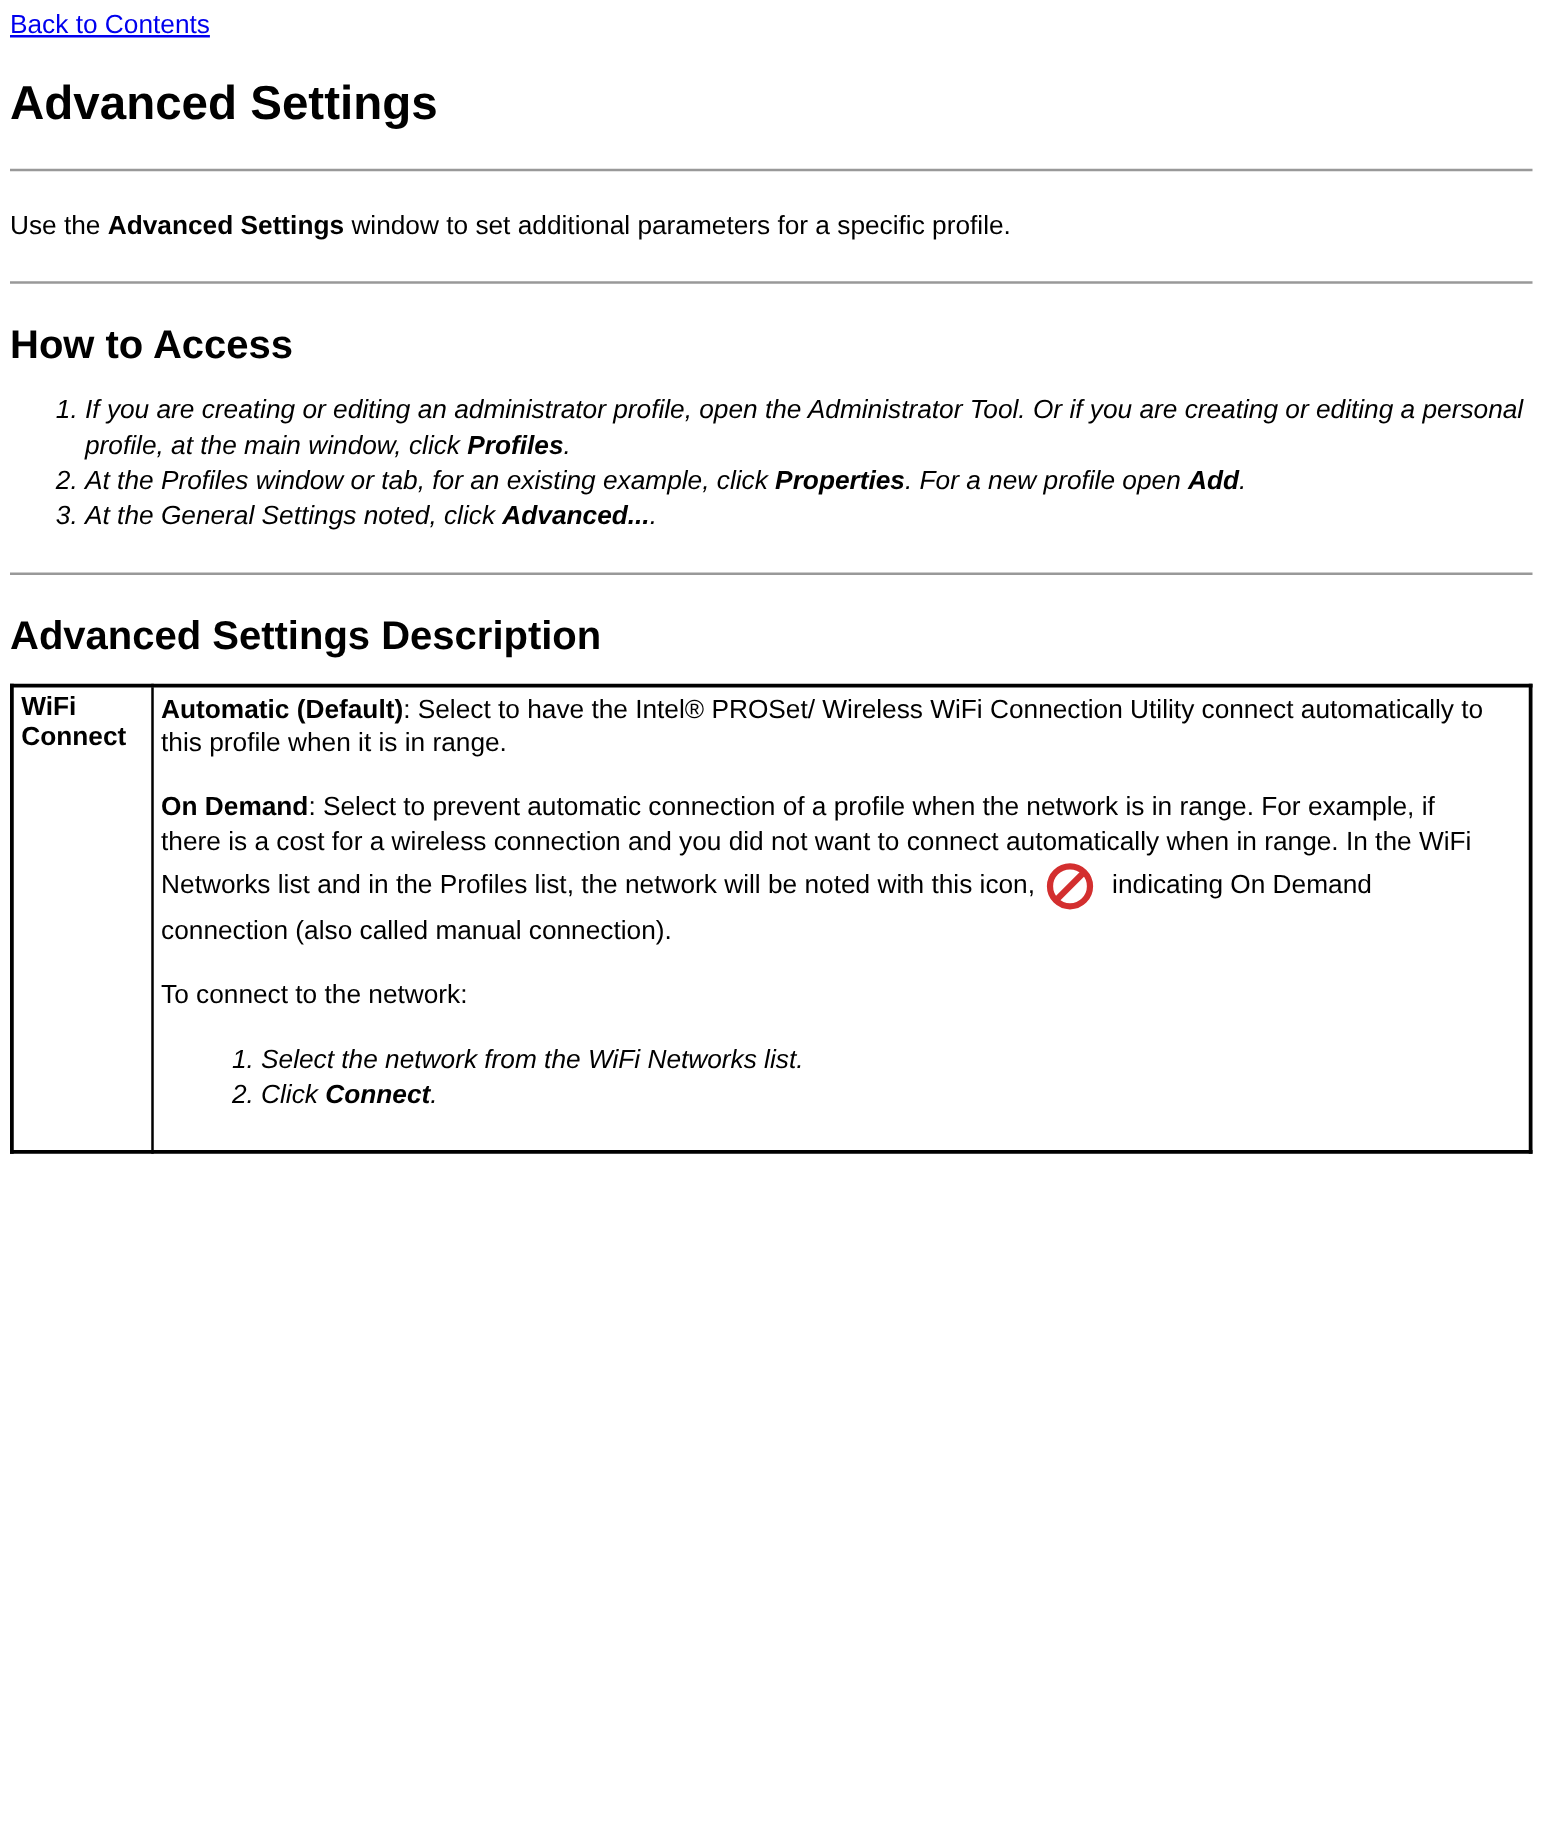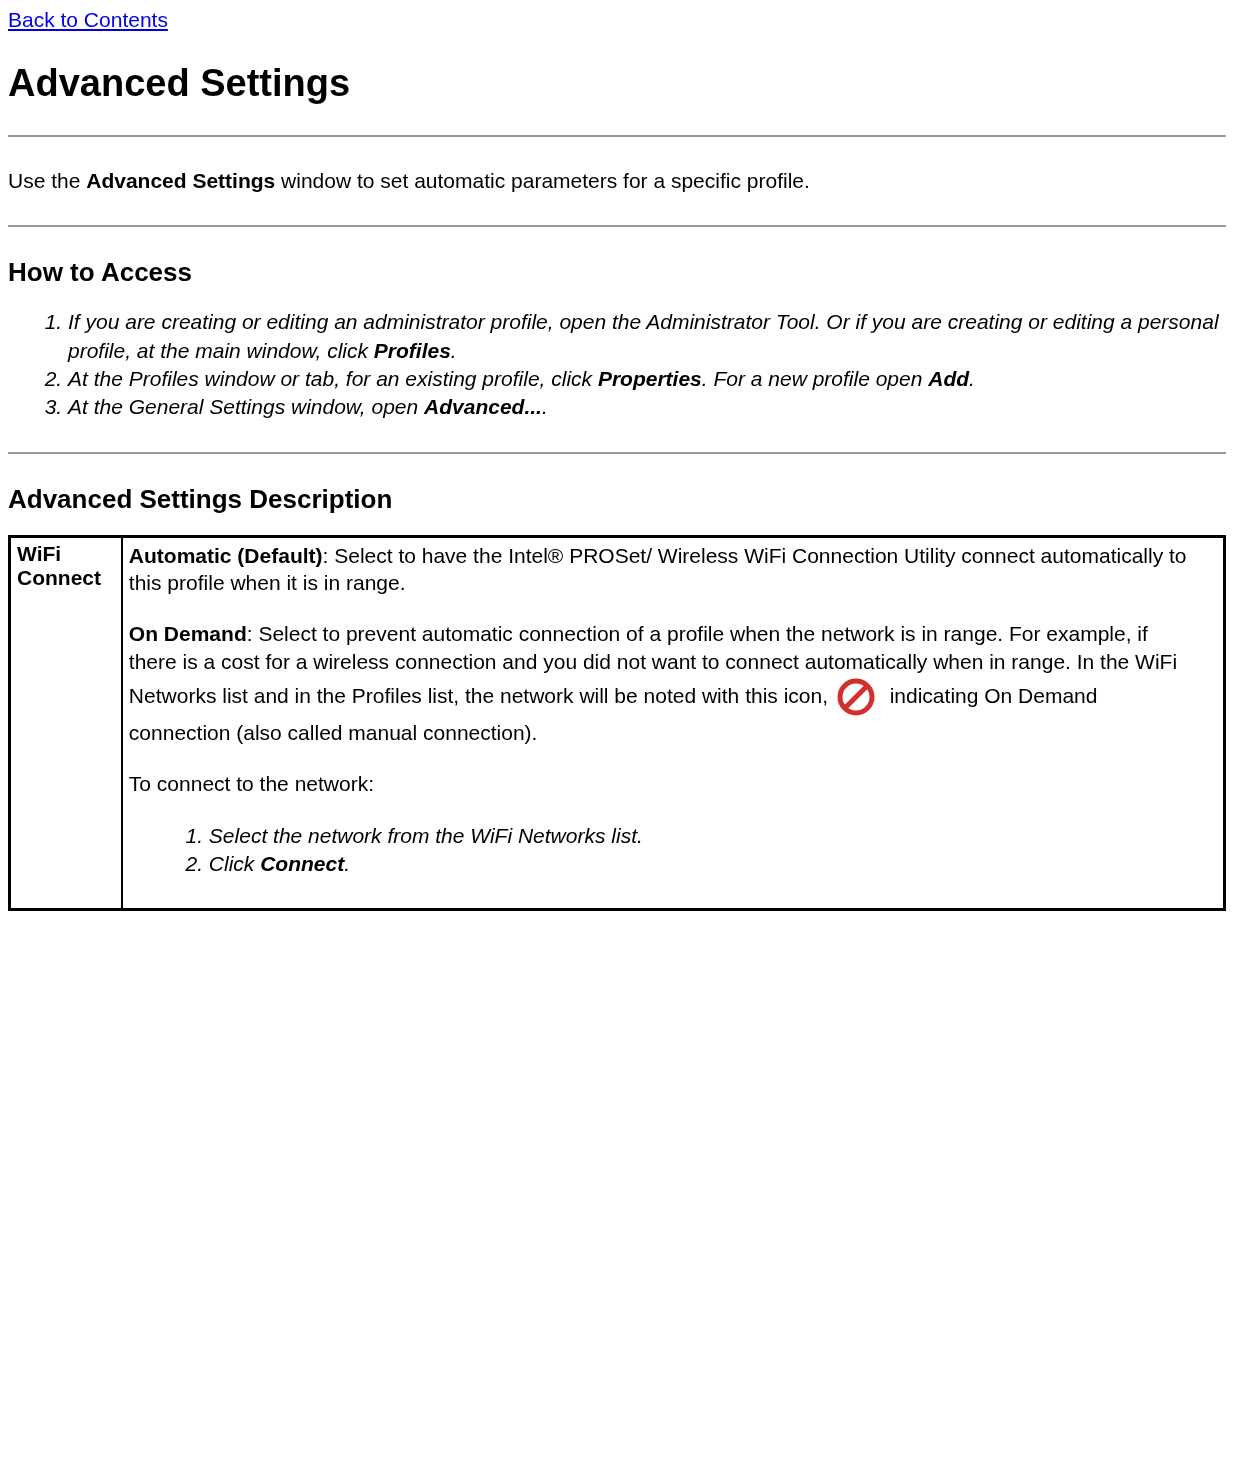--- a/index.html
+++ b/index.html
@@ -16,21 +16,21 @@
       color: #0000EE;
       text-decoration: underline;
       text-align: center;
     }
     h1 {
       font-size: 38px;
       font-weight: bold;
       margin: 30px 0 20px 0;
     }
     h2 {
-      font-size: 26px;
+      font-size: 32px;
       font-weight: bold;
       margin: 30px 0 20px 0;
     }
     hr {
       border: none;
       border-top: 2px solid #999;
       margin: 30px 0;
     }
     p {
       margin: 18px 0;
@@ -90,36 +90,36 @@
 
 
 
 <a href="#">Back to Contents</a>
 
 <h1>Advanced Settings</h1>
 
 <hr>
 
 <p>
-  <span>Use the </span><b>Advanced Settings</b><span> window to set automatic parameters for a specific profile.</span>
+  <span>Use the </span><b>Advanced Settings</b><span> window to set additional parameters for a specific profile.</span>
 </p>
 
 <hr>
 
 <h2>How to Access</h2>
 
 <ol>
   <li>
     <span>If you are creating or editing an administrator profile, open the Administrator Tool. Or if you are creating or editing a personal profile, at the main window, click </span><b>Profiles</b><span>.</span>
   </li>
   <li>
-    <span>At the Profiles window or tab, for an existing profile, click </span><b>Properties</b><span>. For a new profile open </span><b>Add</b><span>.</span>
+    <span>At the Profiles window or tab, for an existing example, click </span><b>Properties</b><span>. For a new profile open </span><b>Add</b><span>.</span>
   </li>
   <li>
-    <span>At the General Settings window, open </span><b>Advanced...</b><span>.</span>
+    <span>At the General Settings noted, click </span><b>Advanced...</b><span>.</span>
   </li>
 </ol>
 
 <hr>
 
 <h2>Advanced Settings Description</h2>
 
 <table>
   <tbody>
   <tr>

